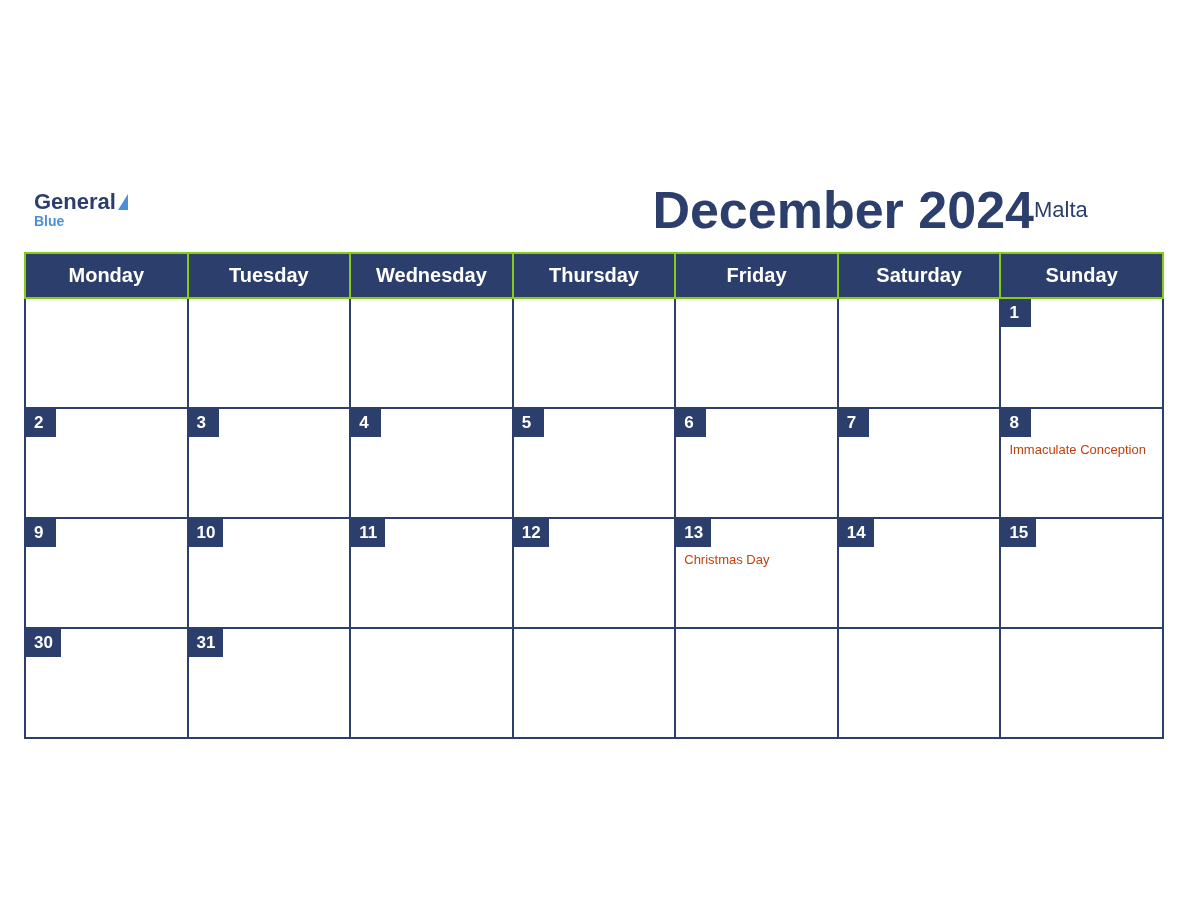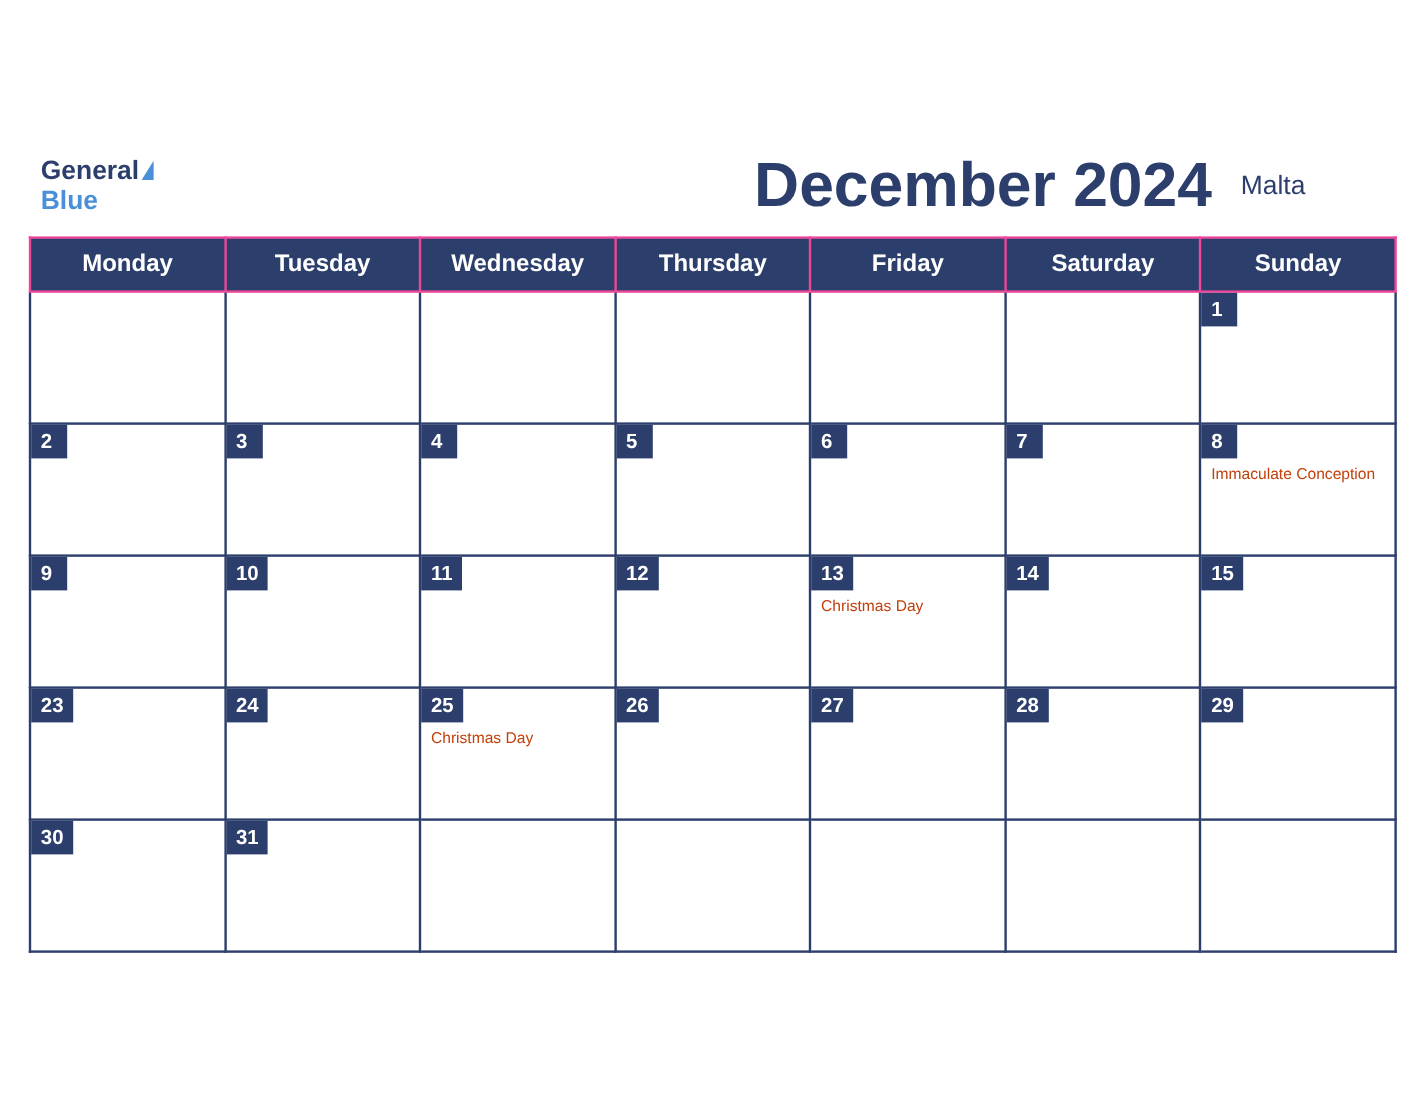--- a/index.html
+++ b/index.html
@@ -15,35 +15,34 @@
     .calendar-wrapper {
       width: 1140px;
       padding: 20px 0;
     }
     .header {
       display: flex;
       align-items: center;
       justify-content: space-between;
       margin-bottom: 12px;
       padding: 0 10px;
-      gap: 24px;
     }
     .logo {
       display: flex;
       flex-direction: column;
       align-items: flex-start;
       line-height: 1.1;
     }
     .logo-general {
       font-size: 22px;
       font-weight: bold;
       color: #2c3e6b;
     }
     .logo-blue {
-      font-size: 22px;
+      font-size: 14px;
       font-weight: bold;
       color: #4a90d9;
     }
     .logo-triangle {
       display: inline-block;
       width: 0;
       height: 0;
       border-left: 10px solid transparent;
       border-right: 0px solid transparent;
       border-bottom: 16px solid #4a90d9;
@@ -72,21 +71,21 @@
       border-collapse: collapse;
       border: 2px solid #2c3e6b;
     }
     .calendar-table th {
       background-color: #2c3e6b;
       color: #fff;
       font-size: 20px;
       font-weight: bold;
       text-align: center;
       padding: 10px 0;
-      border: 2px solid #ec4899;
+      border: 2px solid #84cc16;
     }
     .calendar-table td {
       border: 2px solid #2c3e6b;
       vertical-align: top;
       width: 14.28%;
       height: 110px;
       padding: 0;
     }
     .day-number {
       background-color: #2c3e6b;
@@ -157,29 +156,20 @@
         <tr>
           <td><span class="day-number">9</span></td>
           <td><span class="day-number">10</span></td>
           <td><span class="day-number">11</span></td>
           <td><span class="day-number">12</span></td>
           <td><span class="day-number">13</span><div class="day-content">Christmas Day</div></td>
           <td><span class="day-number">14</span></td>
           <td><span class="day-number">15</span></td>
         </tr>
         <tr>
-          <td><span class="day-number">23</span></td>
-          <td><span class="day-number">24</span></td>
-          <td><span class="day-number">25</span><div class="day-content">Christmas Day</div></td>
-          <td><span class="day-number">26</span></td>
-          <td><span class="day-number">27</span></td>
-          <td><span class="day-number">28</span></td>
-          <td><span class="day-number">29</span></td>
-        </tr>
-        <tr>
           <td><span class="day-number">30</span></td>
           <td><span class="day-number">31</span></td>
           <td class="empty-cell"></td>
           <td class="empty-cell"></td>
           <td class="empty-cell"></td>
           <td class="empty-cell"></td>
           <td class="empty-cell"></td>
         </tr>
       </tbody>
   </table>

